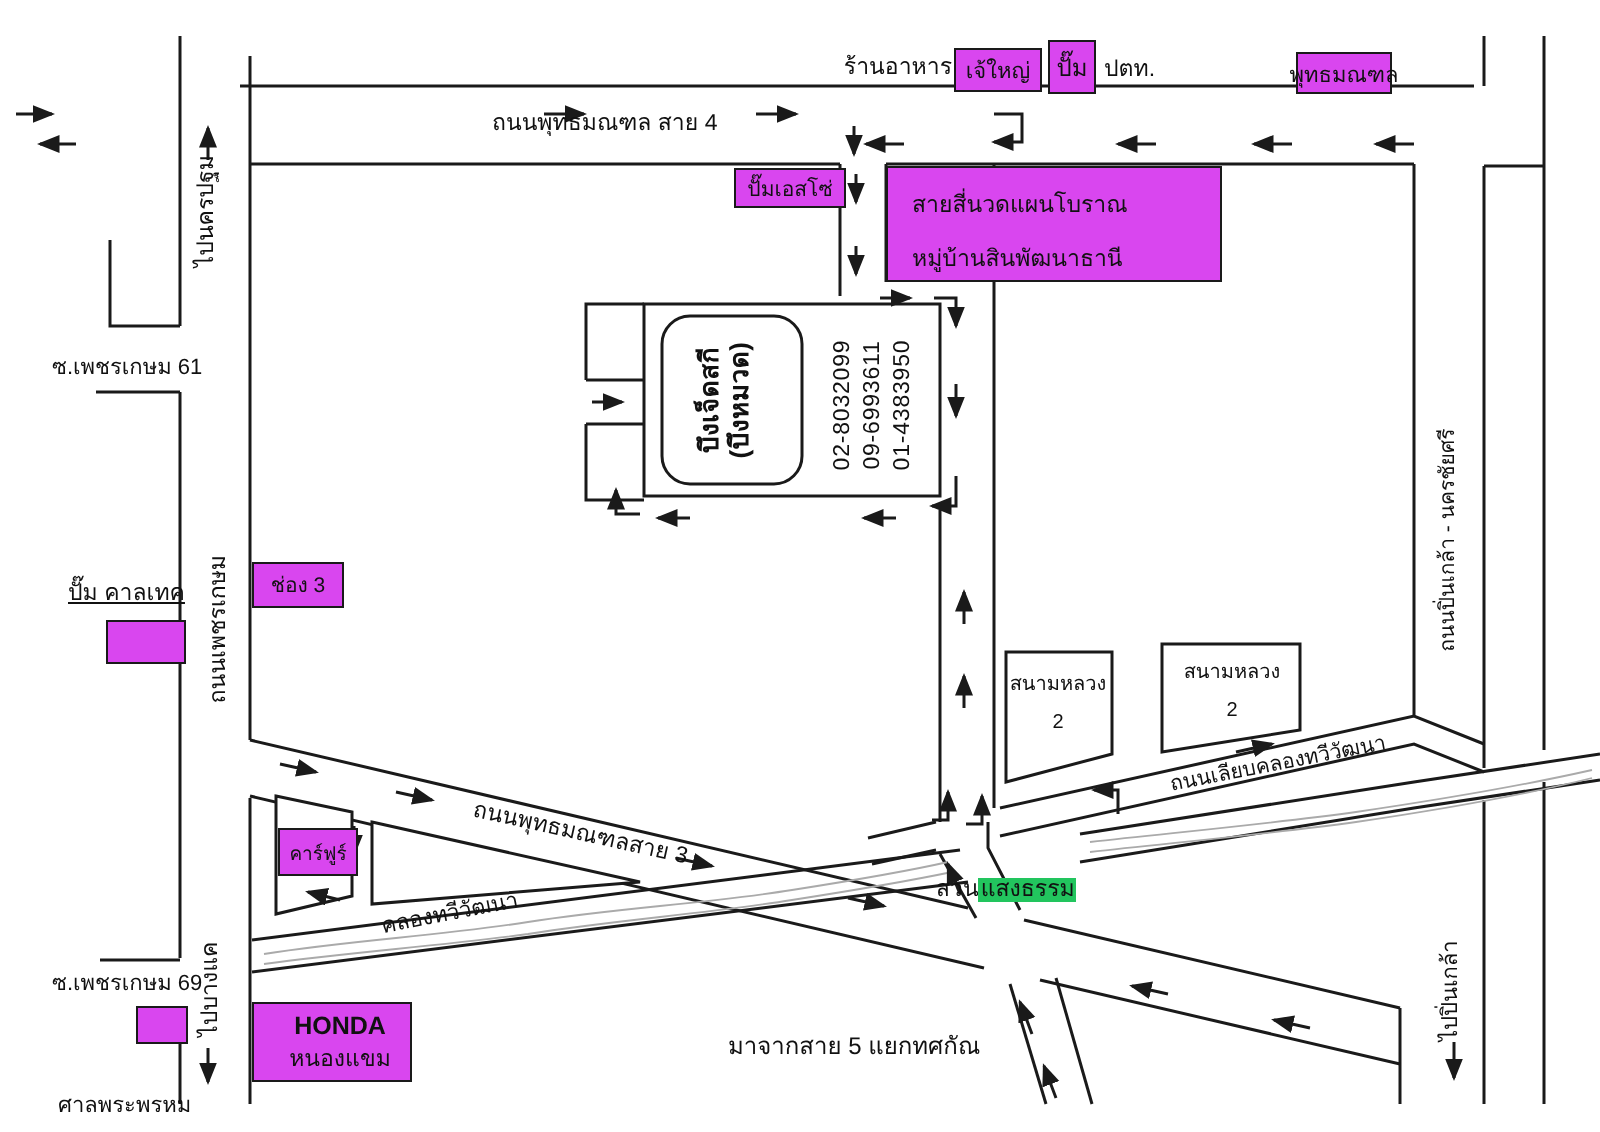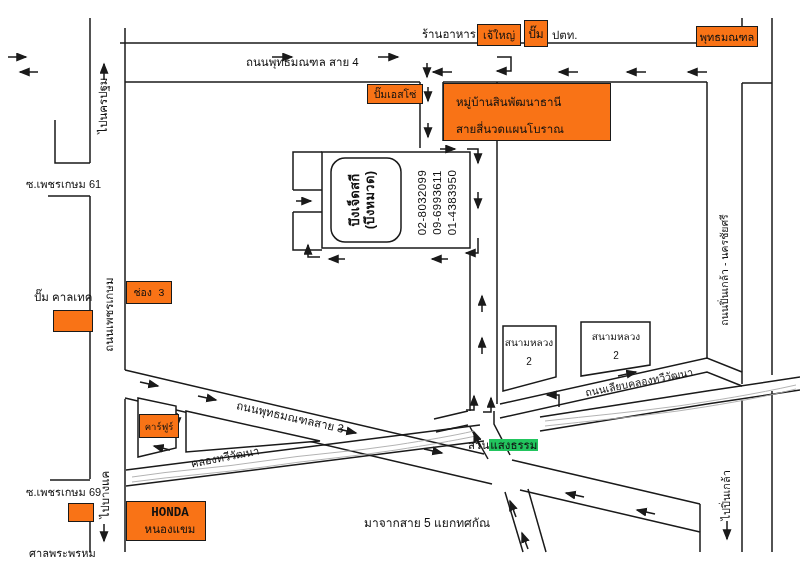--- a/index.html
+++ b/index.html
@@ -1,21 +1,21 @@
 <!DOCTYPE html>
 <html><head>
 <meta charset="utf-8">
 <style>
   html,body{margin:0;padding:0;background:#fff;}
   .map{position:relative;width:800px;height:566px;background:#ffffff;overflow:hidden;
        font-family:"Liberation Sans", sans-serif;color:#111;}
   .map svg{position:absolute;left:0;top:0;}
   .lbl{position:absolute;white-space:nowrap;font-size:11.5px;line-height:1.15;color:#111;}
-  .box{position:absolute;background:#f97316;border:1.4px solid #1a1a1a;display:flex;
-       align-items:center;justify-content:center;font-size:11px;white-space:nowrap;box-sizing:border-box;font-family:Liberation Mono, monospace;}
+  .box{position:absolute;background:#d946ef;border:1.4px solid #1a1a1a;display:flex;
+       align-items:center;justify-content:center;font-size:11px;white-space:nowrap;box-sizing:border-box;}
   .rot-ccw{transform:rotate(-90deg);transform-origin:center center;text-align:center;}
   .tilt-dn{transform:rotate(12.5deg);transform-origin:center center;}
   .tilt-up{transform:rotate(-11deg);transform-origin:center center;}
   .ctr{text-align:center;}
   .hl{background:#22c55e;padding:0 1px;}
   .dest-title{font-weight:bold;font-size:13px;letter-spacing:.3px;}
   .phones{font-size:11.5px;line-height:15px;letter-spacing:.4px;text-align:center;}
   .village-box{flex-direction:column;align-items:flex-start;justify-content:flex-start;
                padding:9px 0 0 12px;font-size:11.5px;}
   .village-box .vline{margin-bottom:9px;}
@@ -149,45 +149,45 @@
       <path d="M528,549 L522,533" marker-end="url(#ah)"></path>
       <path d="M727,521 L727,539" marker-end="url(#ah)"></path>
       <path d="M104,524 L104,541" marker-end="url(#ah)"></path>
     </g>
   </svg>
 
   <div class="lbl" style="left:404px;top:28px;width:72px;text-align:right;">ร้านอาหาร</div>
   <div class="box" style="left:477px;top:24px;width:44px;height:22px;">เจ้ใหญ่</div>
   <div class="box" style="left:524px;top:20px;width:24px;height:27px;font-size:12px;">ปั๊ม</div>
   <div class="lbl" style="left:552px;top:29px;">ปตท.</div>
-  <div class="box" style="left:648px;top:26px;width:62px;height:21px;margin-left:48px;">พุทธมณฑล</div>
+  <div class="box" style="left:648px;top:26px;width:48px;height:21px;">พุทธมณฑล</div>
 
   <div class="lbl" style="left:246px;top:56px;">ถนนพุทธมณฑล สาย 4</div>
   <div class="lbl rot-ccw" style="left:71px;top:99px;width:66px;">ไปนครปฐม</div>
   <div class="lbl" style="left:26px;top:178px;font-size:11px;">ซ.เพชรเกษม 61</div>
   <div class="lbl rot-ccw" style="left:66px;top:308px;width:88px;">ถนนเพชรเกษม</div>
   <div class="lbl" style="left:26px;top:486px;font-size:11px;">ซ.เพชรเกษม 69</div>
   <div class="lbl rot-ccw" style="left:77px;top:488px;width:58px;">ไปบางแค</div>
   <div class="lbl tilt-dn" style="left:227px;top:411px;width:126px;text-align:center;">ถนนพุทธมณฑลสาย 3</div>
   <div class="lbl tilt-up" style="left:576px;top:376px;width:126px;font-size:10.5px;text-align:center;">ถนนเลียบคลองทวีวัฒนา</div>
   <div class="lbl tilt-up" style="left:183px;top:451px;width:84px;font-size:11px;text-align:center;">คลองทวีวัฒนา</div>
   <div class="lbl rot-ccw" style="left:658px;top:264px;width:132px;font-size:10.5px;">ถนนปิ่นเกล้า - นครชัยศรี</div>
   <div class="lbl rot-ccw" style="left:694px;top:489px;width:64px;font-size:11px;">ไปปิ่นเกล้า</div>
   <div class="lbl" style="left:364px;top:517px;font-size:12px;">มาจากสาย 5 แยกทศกัณ</div>
 
   <div class="box" style="left:331px;top:84px;width:56px;height:20px;font-size:10.5px;margin-left:36px;">ปั๊มเอสโซ่</div>
 
   <div class="box village-box" style="left:443px;top:83px;width:168px;height:58px;">
+    <div class="vline">สายสี่นวดแผนโบราณ</div>
     <div class="vline">หมู่บ้านสินพัฒนาธานี</div>
-    <div class="vline">สายสี่นวดแผนโบราณ</div>
   </div>
 
   <div class="box" style="left:126px;top:281px;width:46px;height:23px;font-size:10.5px;">ช่อง 3</div>
 
-  <div class="lbl" style="left:34px;top:291px;">ปั๊ม คาลเทค</div>
+  <div class="lbl" style="left:34px;top:291px;text-decoration:underline;">ปั๊ม คาลเทค</div>
   <div class="box" style="left:53px;top:310px;width:40px;height:22px;"></div>
 
   <div class="lbl rot-ccw dest-title" style="left:320px;top:182px;width:92px;height:36px;">
     <div>บึงเจ็ดสกี</div>
     <div>(บึงหมวด)</div>
   </div>
   <div class="lbl rot-ccw phones" style="left:391px;top:180px;width:92px;height:45px;">
     <div>02-8032099</div>
     <div>09-6993611</div>
     <div>01-4383950</div>

